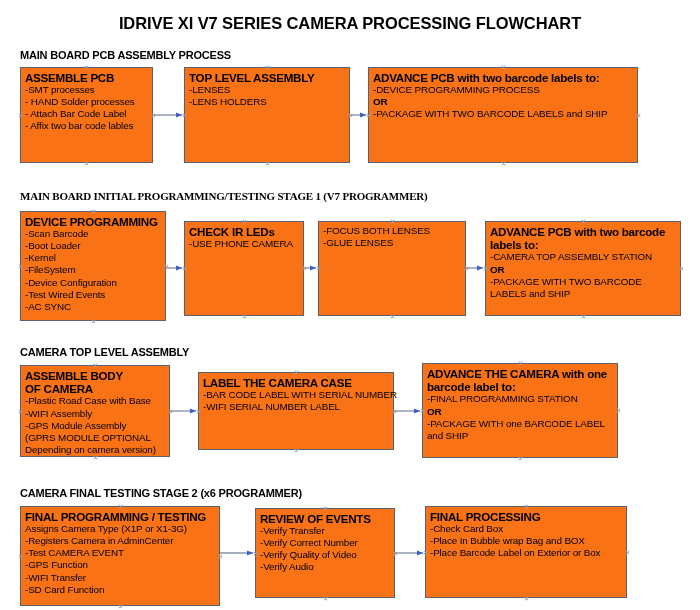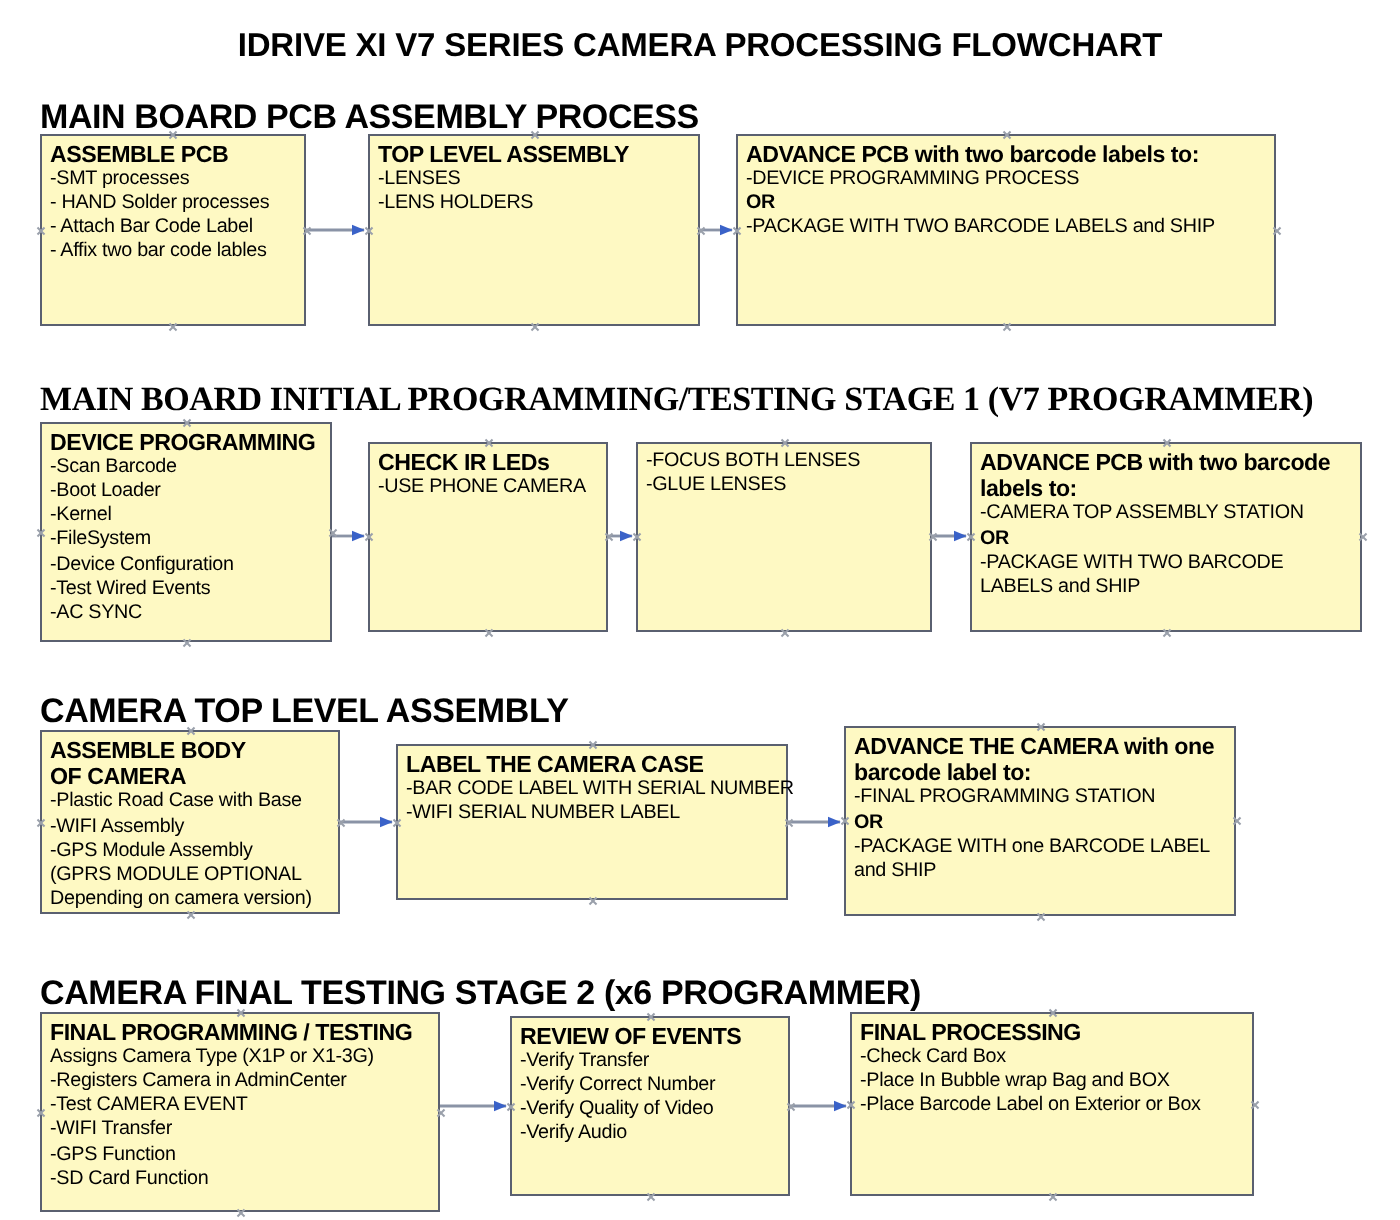--- a/index.html
+++ b/index.html
@@ -28,29 +28,29 @@
     top: 14px;
     width: 700px;
     text-align: center;
     font-size: 16.5px;
     font-weight: bold;
     letter-spacing: -0.1px;
     white-space: nowrap;
   }
   .section-header {
     position: absolute;
-    font-size: 17px;
+    font-size: 11px;
     font-weight: bold;
     white-space: nowrap;
     letter-spacing: -0.2px;
   }
   .node {
     position: absolute;
     box-sizing: border-box;
-    background: #fef9c3;
+    background: #f97316;
     border: 1.2px solid #5a6070;
     padding: 3px 3px 3px 4px;
   }
   .node-title {
     font-size: 11.6px;
     font-weight: bold;
     line-height: 13.2px;
     letter-spacing: -0.25px;
     margin-bottom: 0px;
   }
@@ -178,22 +178,22 @@
     <div class="node-line wrap">-PACKAGE WITH one BARCODE LABEL and SHIP</div>
   </div>
 
   <div class="section-header" style="left:20px; top:487px;">CAMERA FINAL TESTING STAGE 2 (x6 PROGRAMMER)</div>
 
   <div class="node" style="left:20px; top:506px; width:200px; height:100px;">
     <div class="node-title">FINAL PROGRAMMING / TESTING</div>
     <div class="node-line">Assigns Camera Type (X1P or X1-3G)</div>
     <div class="node-line">-Registers Camera in AdminCenter</div>
     <div class="node-line">-Test CAMERA EVENT</div>
+    <div class="node-line">-GPS Function</div>
     <div class="node-line">-WIFI Transfer</div>
-    <div class="node-line">-GPS Function</div>
     <div class="node-line">-SD Card Function</div>
   </div>
 
   <div class="node" style="left:255px; top:508px; width:140px; height:90px;">
     <div class="node-title">REVIEW OF EVENTS</div>
     <div class="node-line">-Verify Transfer</div>
     <div class="node-line">-Verify Correct Number</div>
     <div class="node-line">-Verify Quality of Video</div>
     <div class="node-line">-Verify Audio</div>
   </div>

